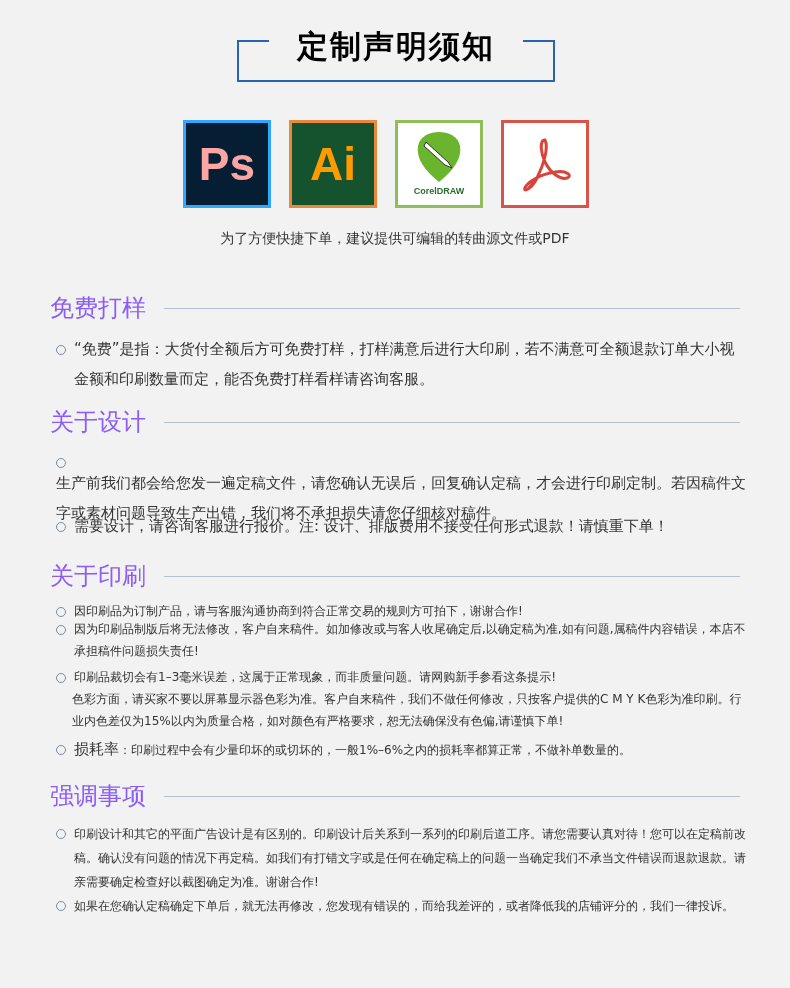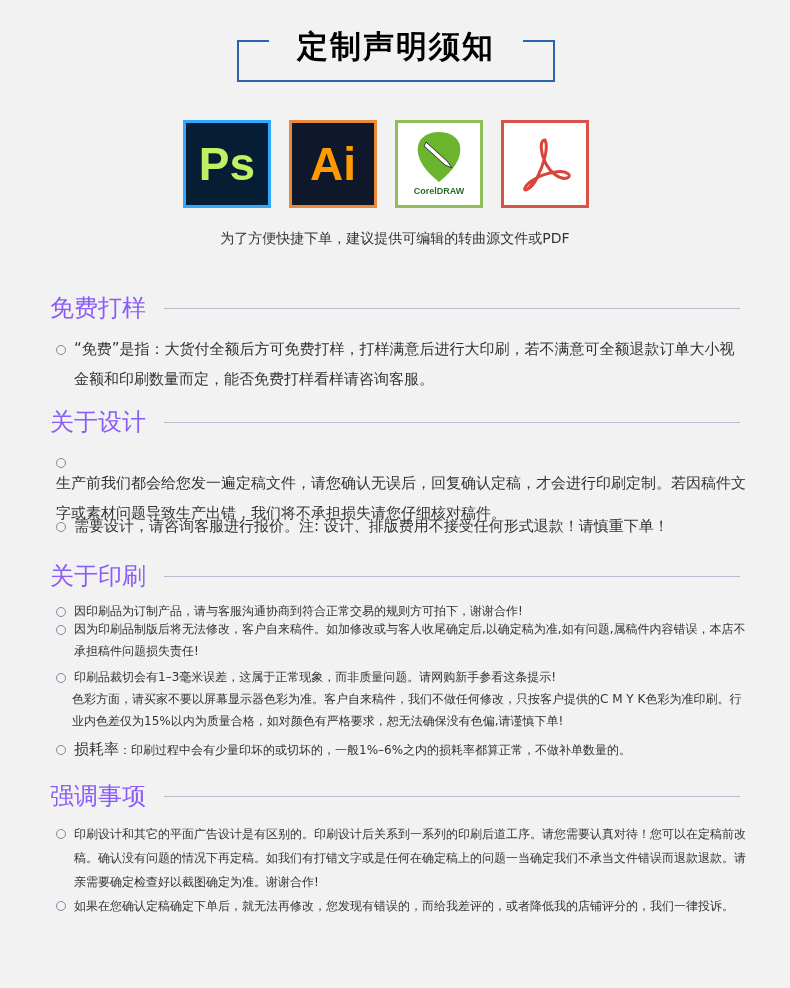--- a/index.html
+++ b/index.html
@@ -4,22 +4,22 @@
 <style>
   html,body{margin:0;padding:0;}
   body{width:790px;height:988px;background:#f2f2f3;font-family:"DejaVu Sans","Liberation Sans",sans-serif;color:#333;position:relative;overflow:hidden;}
   .title-wrap{position:absolute;left:237px;top:40px;width:314px;height:40px;border:2px solid #2b63ad;border-top:none;}
   .title-wrap:before,.title-wrap:after{content:"";position:absolute;top:0;height:2px;background:#2b63ad;}
   .title-wrap:before{left:0;width:30px;}
   .title-wrap:after{right:0;width:30px;}
   .title{position:absolute;left:0;right:0;top:-14px;text-align:center;font-size:31px;font-weight:bold;color:#000000;letter-spacing:2px;}
   .icons{position:absolute;top:120px;left:183px;display:flex;gap:18px;}
   .ico{width:88px;height:88px;box-sizing:border-box;display:flex;align-items:center;justify-content:center;position:relative;}
-  .ps{background:#061e33;border:3px solid #31a8ff;color:#bef264;font-size:46px;font-weight:bold;font-family:"Liberation Sans",sans-serif;}
-  .ai{background:#0f172a;border:3px solid #e88a3a;color:#ff9a00;font-size:46px;font-weight:bold;font-family:"Liberation Sans",sans-serif;}
+  .ps{background:#061e33;border:3px solid #31a8ff;color:#fca5a5;font-size:46px;font-weight:bold;font-family:"Liberation Sans",sans-serif;}
+  .ai{background:#14532d;border:3px solid #e88a3a;color:#ff9a00;font-size:46px;font-weight:bold;font-family:"Liberation Sans",sans-serif;}
   .cd{background:#fff;border:3px solid #8fbe5a;flex-direction:column;}
   .cd .lbl{font-size:9px;font-weight:bold;color:#2a6b2e;margin-top:2px;font-family:"Liberation Sans",sans-serif;}
   .pdf{background:#fff;border:3px solid #d8534a;}
   .subtitle{position:absolute;top:230px;left:0;width:790px;text-align:center;font-size:14px;color:#333;}
   .sec-h{position:absolute;left:50px;display:flex;align-items:center;width:690px;}
   .sec-h .t{font-size:24px;color:#8b5cf6;white-space:nowrap;}
   .sec-h .line{flex:1;height:1px;background:#b7c0cc;margin-left:18px;}
   .item{position:absolute;left:56px;width:690px;display:flex;}
   .bullet{width:8px;height:8px;border:1px solid #7a8ba0;border-radius:50%;margin-top:7px;margin-right:8px;flex:none;}
   .txt{color:#333;}

